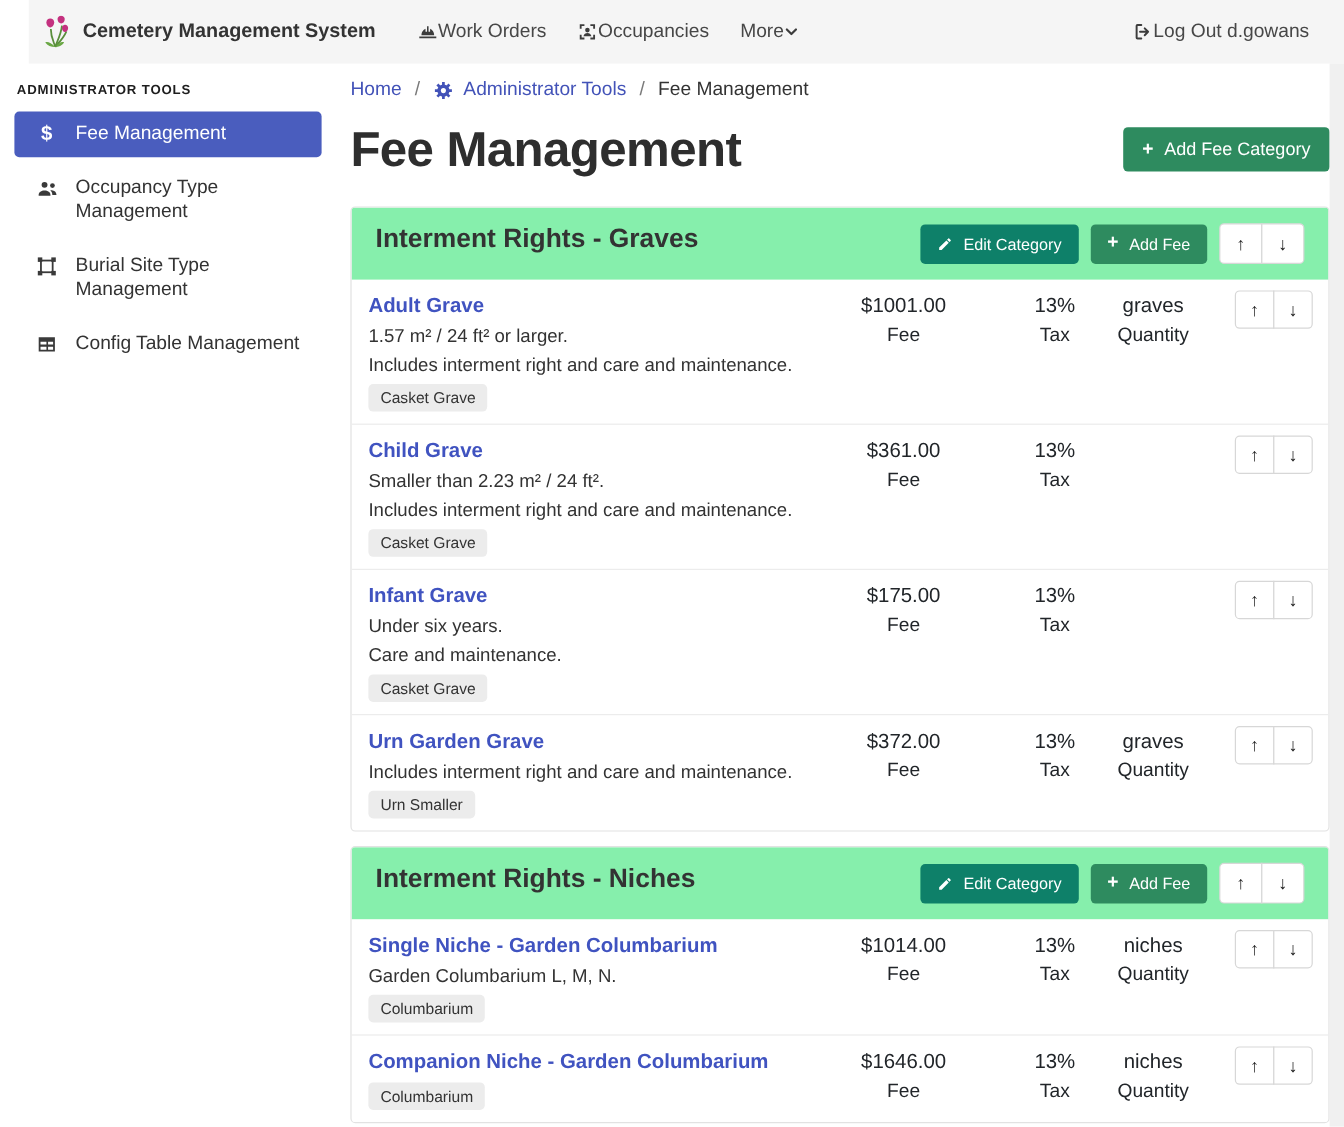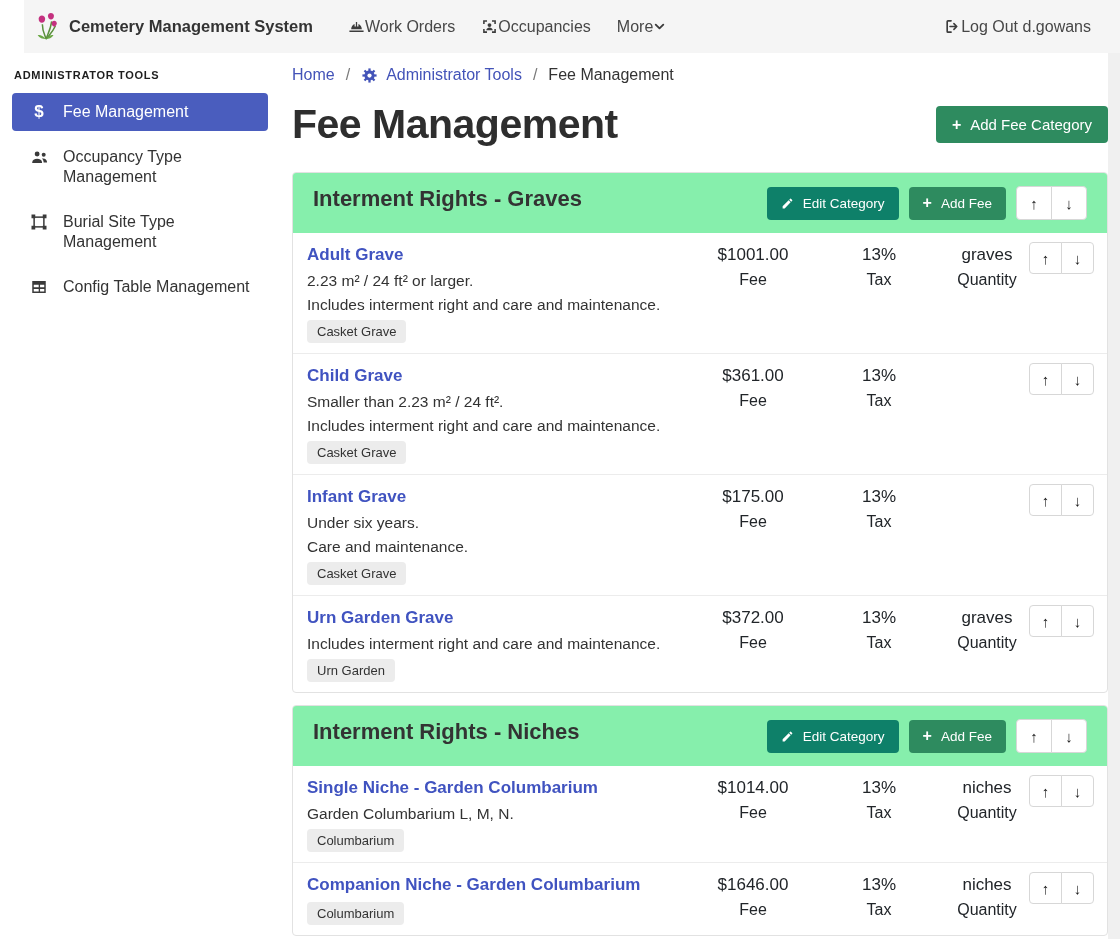--- a/index.html
+++ b/index.html
@@ -54,21 +54,21 @@
   .card-actions { display:flex; gap:10px; align-items:center; }
   .fee-row { position:relative; padding:9px 14px 10px; }
   .fee-row + .fee-row { border-top:1px solid #ececec; }
   .fee-name { color:#4053c0; font-weight:700; font-size:17px; line-height:25px; display:inline-block; cursor:pointer; text-decoration:none; }
   .fee-desc { font-size:15.5px; color:#333; line-height:21px; margin-top:3px; }
   .badge-wrap { margin-top:5px; }
   .badge { display:inline-block; background:#ececec; border-radius:4px; padding:4px 10px; font-size:13px; color:#333; }
   .stat { position:absolute; top:9px; text-align:center; }
   .stat-fee { left:405px; width:110px; }
   .stat-tax { left:536px; width:100px; }
-  .stat-qty { left:636px; width:116px; }
+  .stat-qty { left:610px; width:116px; }
   .stat-value { font-size:17px; line-height:25px; color:#212529; }
   .stat-label { font-size:16px; line-height:25px; color:#212529; }
   .row-arrows { position:absolute; top:9px; right:13px; }
   
   .scroll-strip { position:absolute; top:53px; right:0; width:12px; height:886px; background:#f0f0f0; }
 </style>
 </head>
 <body>
 
 <nav class="navbar">
@@ -232,21 +232,21 @@
           </button>
           <span class="btn-group">
             <button class="arrow-btn">↑</button>
             <button class="arrow-btn">↓</button>
           </span>
         </div>
       </div>
 
       <div class="fee-row">
         <a class="fee-name">Adult Grave</a>
-        <div class="fee-desc">2.23 m² / 24 ft² or larger.</div>
+        <div class="fee-desc">1.57 m² / 24 ft² or larger.</div>
         <div class="fee-desc">Includes interment right and care and maintenance.</div>
         <div class="badge-wrap"><span class="badge">Casket Grave</span></div>
         <div class="stat stat-fee">
             <div class="stat-value">$1001.00</div>
             <div class="stat-label">Fee</div>
           </div>
         <div class="stat stat-tax">
             <div class="stat-value">13%</div>
             <div class="stat-label">Tax</div>
           </div>
@@ -297,21 +297,21 @@
         <span class="btn-group row-arrows">
           <button class="arrow-btn">↑</button>
           <button class="arrow-btn">↓</button>
         </span>
       </div>
 
       <div class="fee-row">
         <a class="fee-name">Urn Garden Grave</a>
         <div class="fee-desc">Includes interment right and care and maintenance.</div>
         
-        <div class="badge-wrap"><span class="badge">Urn Garden</span></div>
+        <div class="badge-wrap"><span class="badge">Urn Smaller</span></div>
         <div class="stat stat-fee">
             <div class="stat-value">$372.00</div>
             <div class="stat-label">Fee</div>
           </div>
         <div class="stat stat-tax">
             <div class="stat-value">13%</div>
             <div class="stat-label">Tax</div>
           </div>
         <div class="stat stat-qty">
             <div class="stat-value">graves</div>

